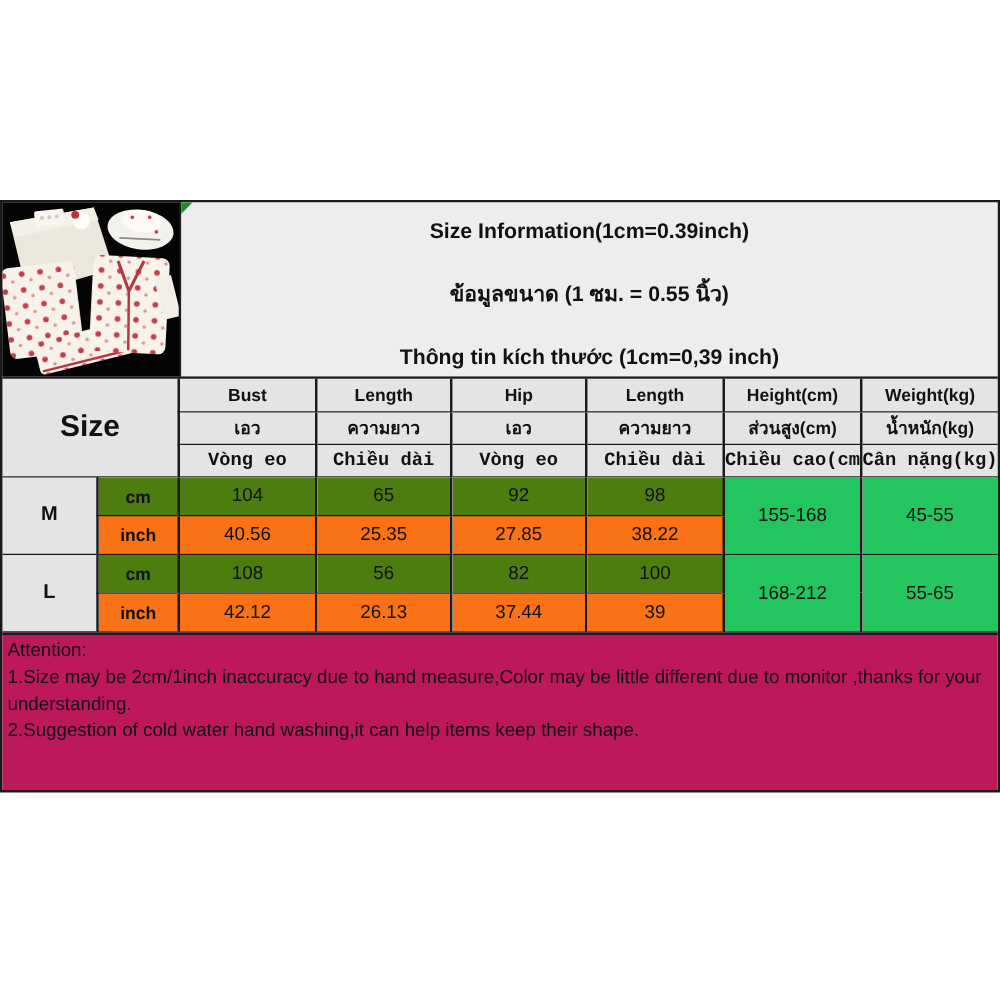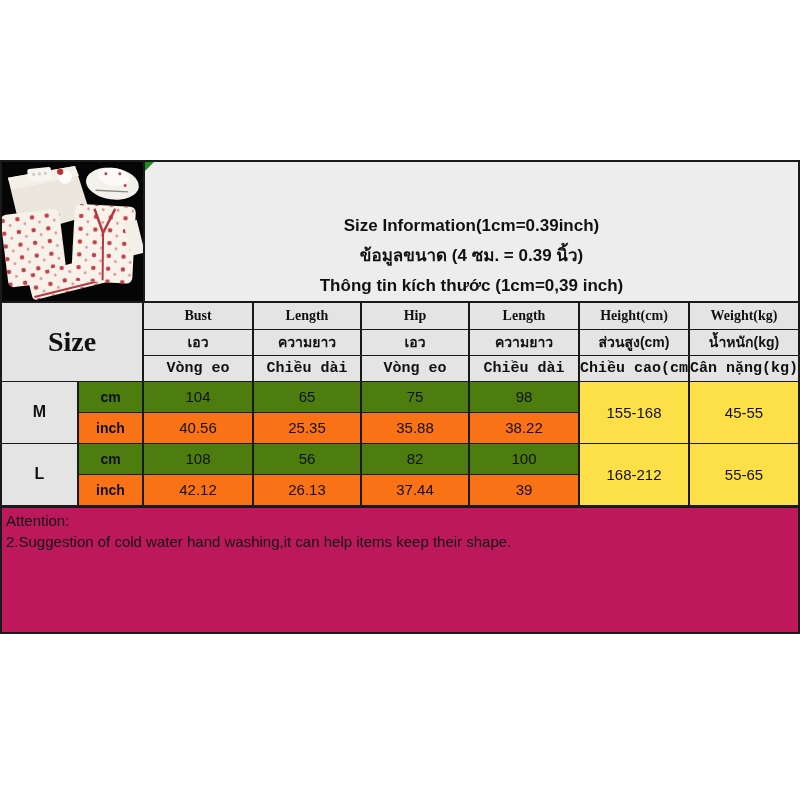--- a/index.html
+++ b/index.html
@@ -7,47 +7,47 @@
   .panel {
     position:absolute; top:160px; left:0; width:800px;
     border:2px solid #1a1a1a; background:#ffffff;
   }
   
   .top-row { display:flex; height:141px; border-bottom:2px solid #1a1a1a; }
   .photo-cell { width:143px; min-width:143px; background:#000; border-right:2px solid #1a1a1a; position:relative; }
   .photo-cell svg { display:block; width:100%; height:100%; }
   .title-cell {
     flex:1; background:#ededed; position:relative;
-    display:flex; flex-direction:column; justify-content:flex-end; align-items:center;
+    display:flex; flex-direction:column; justify-content:space-between; align-items:center;
     padding-top:8px;
   }
   .corner-flag {
     position:absolute; top:0; left:0; width:0; height:0;
     border-top:9px solid #1f8a1f; border-right:9px solid transparent;
   }
   .title-line { font-weight:bold; font-size:17px; line-height:30px; text-align:center; }
   
   table.size-table { width:100%; border-collapse:collapse; table-layout:fixed; }
   table.size-table td, table.size-table th {
     border:1px solid #1a1a1a; border-left-width:2px; border-right-width:2px;
     text-align:center; vertical-align:middle; overflow:hidden; white-space:nowrap;
   }
   table.size-table tr > *:first-child { border-left:0; }
   table.size-table tr > *:last-child  { border-right:0; }
-  table.size-table tr.first > * { border-top:0;font-family:Liberation Serif, serif; }
+  table.size-table tr.first > * { border-top:0; }
   tr.hrow > * { height:26px; background:#e4e4e4; font-weight:bold; font-size:14px; }
   tr.hrow.vi > * { font-size:15px;font-family:Liberation Mono, monospace; }
   tr.drow > * { height:31px; font-size:15px; }
-  td.size-head { background:#e4e4e4; font-weight:bold; font-size:28px; }
+  td.size-head { background:#e4e4e4; font-weight:bold; font-size:24px; }
   td.size-label { background:#e4e4e4; font-weight:bold; font-size:16px; }
   td.unit { font-weight:bold; font-size:14px; }
   tr.sep > * { border-top-width:2px; }
   td.cmband { background:#4d7c0f; }
   td.band-white { background:#f97316; }
-  td.merged { background:#fde047; font-size:15px; }
+  td.merged { background:#22c55e; font-size:15px; }
   td.no-bb { border-bottom:0; }
   
   .attention {
     border-top:2px solid #1a1a1a; background:#be185d;
     min-height:126px; padding:2px 5px 6px 4px;
     font-size:15px; line-height:21.5px;
   }
 </style>
 </head>
 <body>
@@ -104,21 +104,21 @@
           <path d="M92,48 L102,72 L113,47" fill="none" stroke="#b83642" stroke-width="2.5"></path>
           <path d="M102,72 L104,120" fill="none" stroke="#b83642" stroke-width="2"></path>
         </g>
 
         <rect x="127" y="60" width="14" height="34" fill="#f2efe8" transform="rotate(-14 134 77)"></rect>
       </svg>
     </div>
     <div class="title-cell">
       <span class="corner-flag"></span>
       <div class="title-line">Size Information(1cm=0.39inch)</div>
-      <div class="title-line">ข้อมูลขนาด (4 ซม. = 0.39 นิ้ว)</div>
+      <div class="title-line">ข้อมูลขนาด (1 ซม. = 0.55 นิ้ว)</div>
       <div class="title-line">Thông tin kích thước (1cm=0,39 inch)</div>
     </div>
   </div>
 
   <table class="size-table">
     <colgroup>
       <col style="width:76px">
         <col style="width:65px">
       <col style="width:110px">
         <col style="width:108px">
@@ -152,30 +152,30 @@
         <td>Chiều dài</td>
         <td>Chiều cao(cm)</td>
         <td>Cân nặng(kg)</td>
       </tr>
 
       <tr class="drow sep">
         <td class="size-label" rowspan="2">M</td>
         <td class="unit cmband">cm</td>
         <td class="cmband">104</td>
         <td class="cmband">65</td>
-        <td class="cmband">75</td>
+        <td class="cmband">92</td>
         <td class="cmband">98</td>
         <td class="merged" rowspan="2">155-168</td>
         <td class="merged" rowspan="2">45-55</td>
       </tr>
       <tr class="drow">
         <td class="unit band-white">inch</td>
         <td class="band-white">40.56</td>
         <td class="band-white">25.35</td>
-        <td class="band-white">35.88</td>
+        <td class="band-white">27.85</td>
         <td class="band-white">38.22</td>
       </tr>
 
       <tr class="drow sep">
         <td class="size-label" rowspan="2">L</td>
         <td class="unit cmband">cm</td>
         <td class="cmband">108</td>
         <td class="cmband">56</td>
         <td class="cmband">82</td>
         <td class="cmband">100</td>
@@ -187,16 +187,17 @@
         <td class="band-white no-bb">42.12</td>
         <td class="band-white no-bb">26.13</td>
         <td class="band-white no-bb">37.44</td>
         <td class="band-white no-bb">39</td>
       </tr>
     </tbody>
   </table>
 
   <div class="attention">
     <div>Attention:</div>
+    <div>1.Size may be 2cm/1inch inaccuracy due to hand measure,Color may be little different due to monitor ,thanks for your understanding.</div>
     <div>2.Suggestion of cold water hand washing,it can help items keep their shape.</div>
   </div>
 
 </div>
 
 </body></html>

